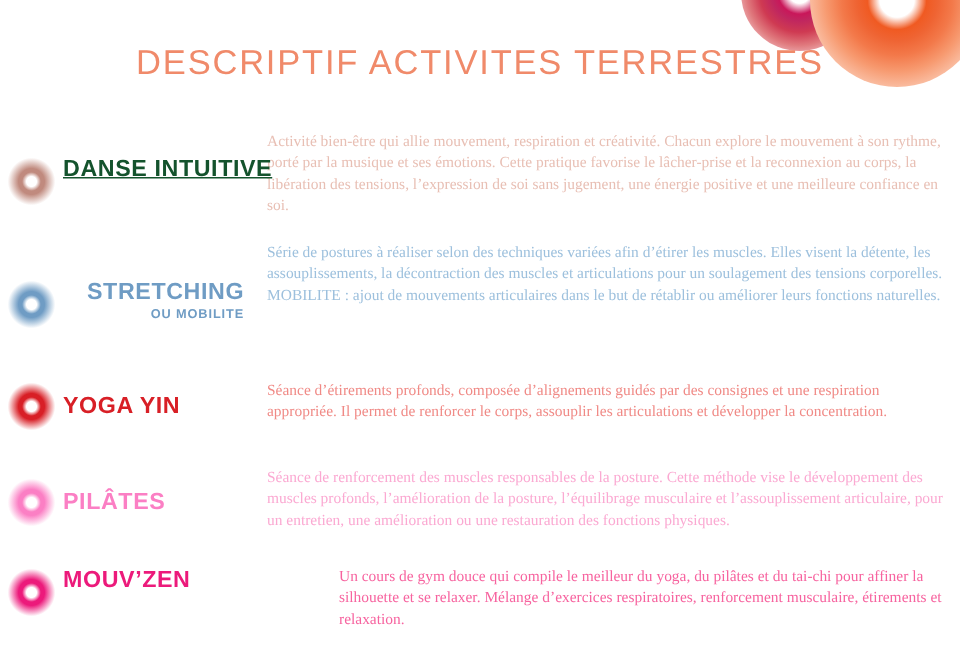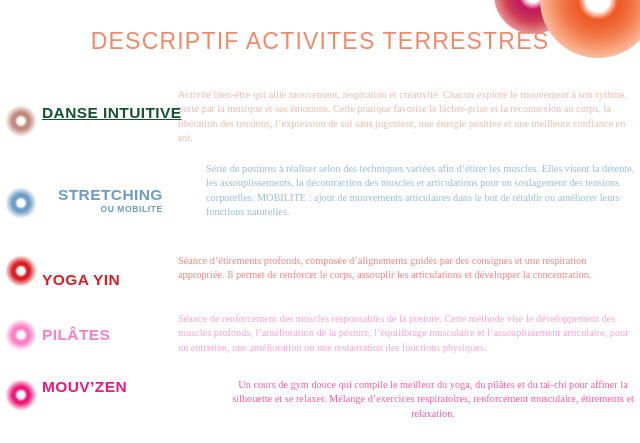--- a/index.html
+++ b/index.html
@@ -138,29 +138,29 @@
 
   
   .row-danse      { height: 78px; }
   .row-stretching { height: 80px; }
   .row-yogayin    { height: 60px; }
   .row-pilates    { height: 64px; }
   .row-mouvzen    { height: 60px; gap: 48px; }
 
   .row-danse      .activity-label-cell { padding-top: 20px; align-items: flex-start; }
   .row-stretching .activity-label-cell { padding-top: 24px; align-items: flex-start; gap: 16px; }
-  .row-yogayin    .activity-label-cell { padding-top: 12px; align-items: flex-end; }
+  .row-yogayin    .activity-label-cell { padding-top: 12px; align-items: center; }
   .row-pilates    .activity-label-cell { padding-top: 16px; align-items: center; }
   .row-mouvzen    .activity-label-cell { padding-top: 12px; align-items: flex-start; }
 
   .row-danse      .activity-desc { padding-top: 4px; }
-  .row-stretching .activity-desc { padding-top: 0px; margin-left: 28px; }
+  .row-stretching .activity-desc { padding-top: 0px; }
   .row-yogayin    .activity-desc { padding-top: 12px; }
   .row-pilates    .activity-desc { padding-top: 10px; }
-  .row-mouvzen    .activity-desc { padding-top: 12px; text-align: center; }
+  .row-mouvzen    .activity-desc { padding-top: 12px; }
 </style>
 </head>
 <body>
 
 <div id="deco-layer">
   <div class="blob" id="blob-crimson"></div>
   <div class="blob" id="blob-orange"></div>
 </div>
 
 <div id="page">

